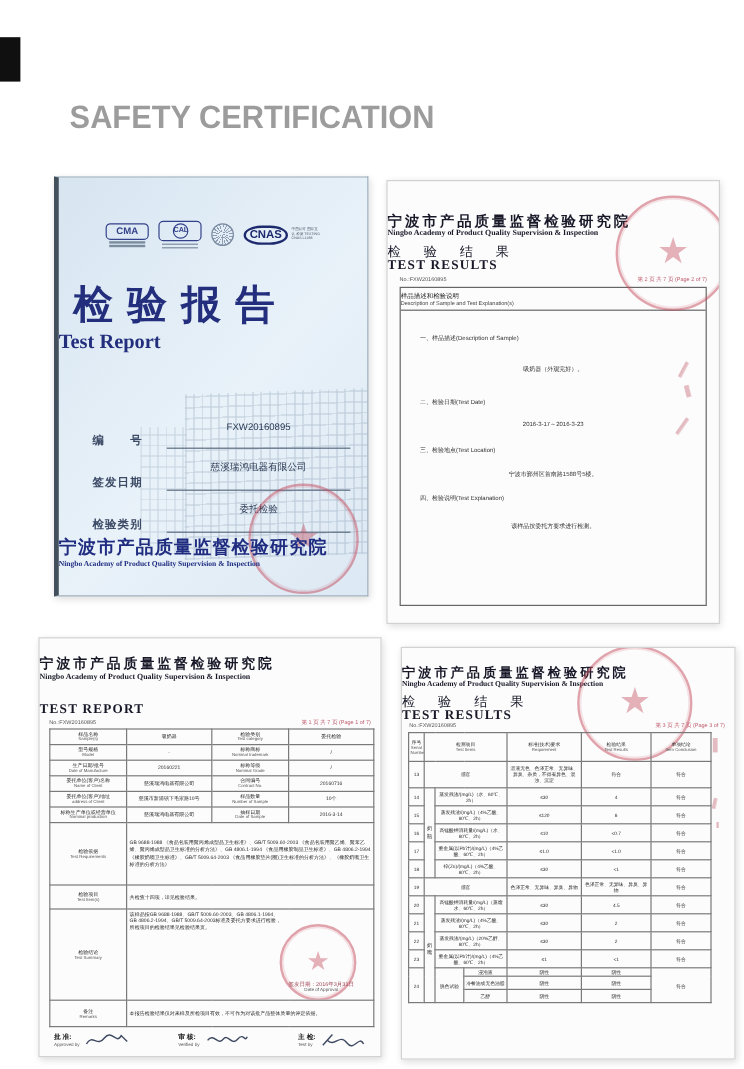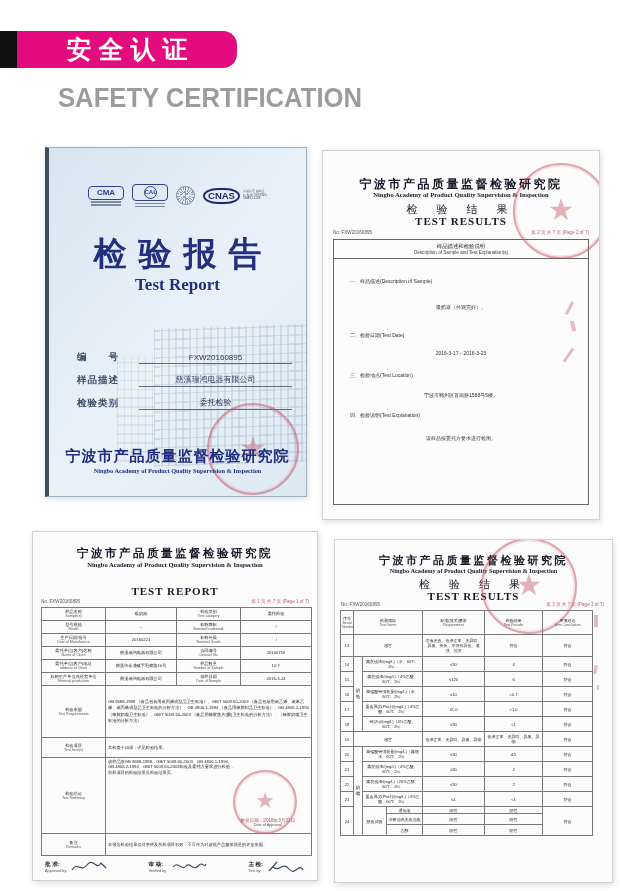--- a/index.html
+++ b/index.html
@@ -1,20 +1,20 @@
 <!DOCTYPE html>
 <html><head>
 <meta charset="utf-8">
 <style>
   *{box-sizing:border-box;margin:0;padding:0}
   html,body{background:#fff}
   .page{position:relative;width:620px;height:891px;background:#fff;overflow:hidden;
         font-family:"Liberation Sans",sans-serif;color:#222}
   .ab{position:absolute}
-  .ctr{left:0;right:0;text-align:center}
+  .ctr{left:0;right:0;}
 
   
   .banner-black{left:0;top:31px;width:17px;height:37px;background:#101010}
   .banner{left:17px;top:31px;width:220px;height:37px;background:#e40b7e;
           border-radius:0 14px 14px 0;display:flex;align-items:center;justify-content:center}
   .banner span{color:#fff;font-size:25px;font-weight:bold;letter-spacing:7px;padding-left:7px}
   .subtitle{left:58px;top:83px;font-size:27px;font-weight:bold;color:#9c9c9c;
             transform:scaleX(.95);transform-origin:left;letter-spacing:0;white-space:nowrap}
 
   
@@ -51,21 +51,21 @@
   .mk-side{text-align:left;font-size:3px;line-height:1.25;color:#4a5568;white-space:nowrap}
   .cover-title{top:84px;font-size:33px;font-weight:bold;color:#232e7d;letter-spacing:12px;padding-left:12px}
   .cover-title-en{top:127px;font-size:17px;font-weight:bold;color:#232e7d;font-family:"Liberation Serif",serif}
   .bldg{position:absolute;opacity:.38;
         background:repeating-linear-gradient(90deg,rgba(124,145,170,.55) 0 1.5px,transparent 1.5px 7px),
                    repeating-linear-gradient(0deg,rgba(124,145,170,.55) 0 1.5px,transparent 1.5px 9px)}
   .fields{top:203px;left:28px;width:215px}
   .frow{display:flex;align-items:flex-end;margin-bottom:10px}
   .flabel{width:62px;font-size:9.5px;font-weight:bold;color:#3c4a66;letter-spacing:1px;white-space:nowrap}
   .fvalue{flex:1;text-align:center;font-size:8px;color:#2c3a55;border-bottom:1px solid #5d6d80;
-          padding-bottom:1px;min-height:11px}
+          padding-bottom:13px;min-height:11px}
   .fA1{top:299px;font-size:15px;font-weight:bold;color:#1f2c80;letter-spacing:1px}
   .fA2{top:319px;font-size:6.3px;font-weight:bold;color:#1f2c80;font-family:"Liberation Serif",serif}
   #stampA{left:158px;top:255px;width:92px;height:92px}
   #stampA::before{font-size:30px}
 
   
   #docB{left:322px;top:150px;width:278px;height:370px}
   #docB .org-cn{top:25px}
   #docB .org-en{top:40px}
   #docB .t-cn{top:51px}
@@ -124,23 +124,20 @@
   #tabD td.h11{height:11px}
   #stampD{left:146px;top:-2px;width:96px;height:96px}
   #stampD::before{font-size:30px}
 </style>
 </head>
 <body>
 
 <div class="page">
 
   <div class="ab banner-black"></div>
-  <div class="ab banner">
-    <span>安全认证</span>
-  </div>
   <div class="ab subtitle">SAFETY CERTIFICATION</div>
 
   <div class="doc" id="docA">
     <div class="ab marks">
       <div class="mk-box">
         <div class="mk-frame">CMA</div>
         <div class="mk-bars">
             <i></i>
             <i></i>
           </div>
@@ -166,21 +163,21 @@
 
     <div class="bldg" style="left:105px;top:178px;width:155px;height:138px;transform:skewY(-2deg)"></div>
     <div class="bldg" style="left:68px;top:208px;width:38px;height:106px;opacity:.3"></div>
 
     <div class="ab fields">
       <div class="frow">
         <div class="flabel">编　　号</div>
         <div class="fvalue">FXW20160895</div>
       </div>
       <div class="frow">
-        <div class="flabel">样品描述</div>
+        <div class="flabel">签发日期</div>
         <div class="fvalue">慈溪瑞鸿电器有限公司</div>
       </div>
       <div class="frow">
         <div class="flabel">检验类别</div>
         <div class="fvalue">委托检验</div>
       </div>
     </div>
 
     <div class="stamp" id="stampA"></div>
     <div class="ab ctr fA1">宁波市产品质量监督检验研究院</div>

